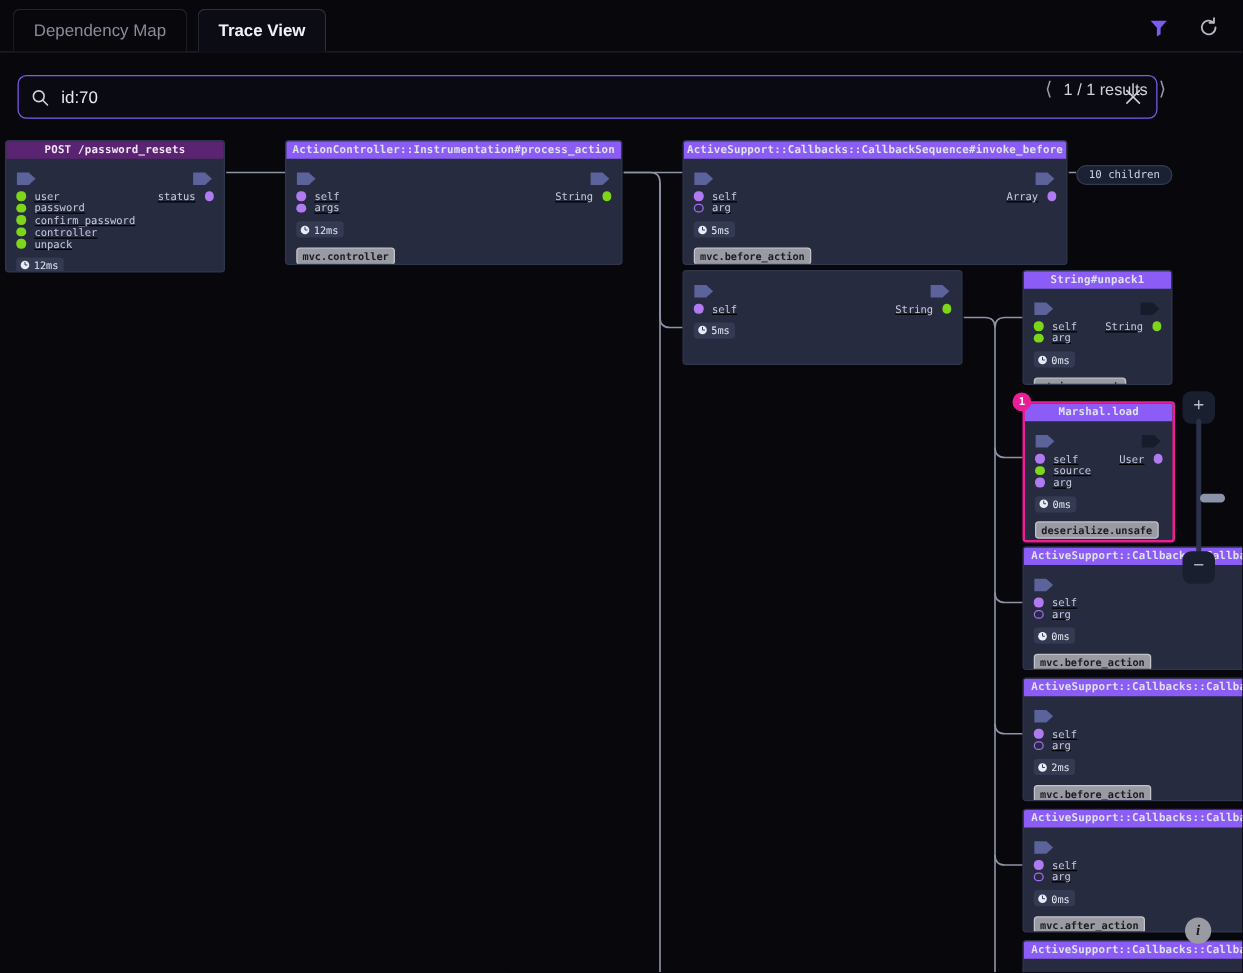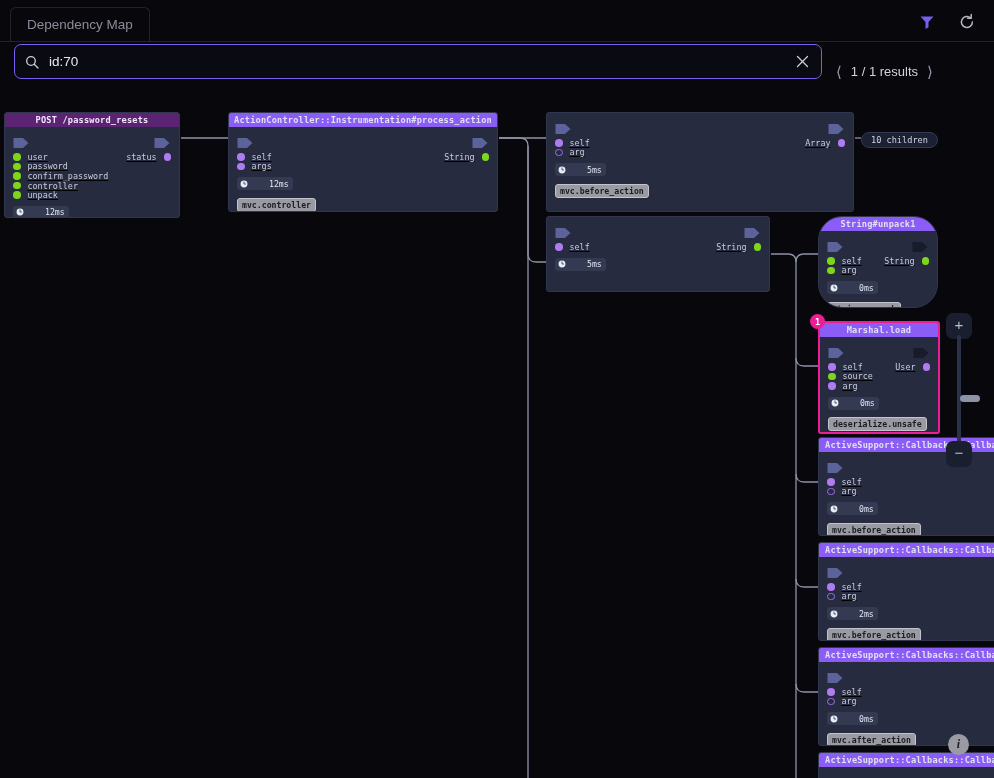--- a/index.html
+++ b/index.html
@@ -39,22 +39,22 @@
   .tab.active::after {
     content: ""; position: absolute; left: 0; right: 0; bottom: -1px; height: 1px;
     background: #0c0c14;
   }
   .tabbar-right {
     margin-left: auto; display: flex; align-items: center; gap: 18px;
     padding: 0 16px 8px 0;
   }
   .icon-btn { width: 22px; height: 22px; display: flex; align-items: center; justify-content: center; }
   .searchbox {
-    position: absolute; left: 14px; top: 44px;
-    width: 808px; height: 35px;
+    position: absolute; left: 14px; top: 60px;
+    width: 912px; height: 35px;
     border: 1.6px solid #7b5cf0; border-radius: 7px;
     background: #0a0a12;
     display: flex; align-items: center; padding: 0 10px;
   }
   .search-ico { width: 14px; height: 14px; margin-right: 10px; flex: none; }
   .search-val { font-size: 13.5px; color: #e9e9f2; font-family: "Liberation Sans", sans-serif; }
   .clear-ico { margin-left: auto; width: 17px; height: 17px; flex: none; }
 
   .results {
     position: absolute; left: 836px; top: 64px;
@@ -89,21 +89,21 @@
   .node-body { padding: 6px 8px 7px 8px; position: relative; }
   .ports-arrows { display: flex; justify-content: space-between; align-items: center; height: 14px; margin-bottom: 5px; }
   .arrow { width: 17px; height: 12px; }
   .prow { display: flex; align-items: center; justify-content: space-between; height: 9.6px; text-decoration: underline; }
   .pleft, .pright { display: flex; align-items: center; gap: 7px; }
   .pright { justify-content: flex-end; }
   .dot { width: 7.5px; height: 7.5px; border-radius: 50%; flex: none; }
   .dot.hollow { background: transparent; border: 1.2px solid #a06ff0; width: 7.5px; height: 7.5px; }
   .plabel { font-size: 8.4px; color: #c8ccdc; white-space: nowrap; }
   .badge-time {
-    display: inline-flex; align-items: center; gap: 21px;
+    display: inline-flex; align-items: center; gap: 3px;
     background: #343a52; border-radius: 3px;
     padding: 1.5px 4px 1.5px 3px; margin-top: 6px;
     font-size: 8.2px; color: #e4e7f2;
   }
   .clock { width: 8px; height: 8px; flex: none; }
   .tag {
     display: inline-block; margin-top: 6px;
     background: #9a9aa2; color: #1b1b23;
     border: 1px solid #c3c3cb; border-radius: 3px;
     padding: 1px 4px; font-size: 8.2px; font-weight: bold;
@@ -142,20 +142,23 @@
   }
 </style>
 </head>
 <body>
 
 <div id="app">
 
   <div class="tabbar">
     <div class="tab first">
       <span>Dependency Map</span>
+    </div>
+    <div class="tab active">
+      <span>Trace View</span>
     </div>
     <div class="tabbar-right">
       <div class="icon-btn">
         <svg width="18" height="18" viewBox="0 0 18 18">
           <path d="M2.5 3.5 h13 l-5 5.6 v5.2 l-3 1.8 v-7 z" fill="#7b5cf0"></path>
         </svg>
       </div>
       <div class="icon-btn">
         <svg width="18" height="18" viewBox="0 0 18 18">
           <path d="M14.4 9a5.5 5.5 0 1 1-1.7-4" fill="none" stroke="#b6b6c6" stroke-width="1.5" stroke-linecap="round"></path>
@@ -289,20 +292,21 @@
               <div class="pright"></div>
             </div><div class="badge-time">
               <svg class="clock" viewBox="0 0 10 10">
                 <circle cx="5" cy="5" r="4.3" fill="#e9ecf7"></circle>
                 <path d="M5 2.3 V5 H7" stroke="#343a52" stroke-width="1" fill="none" stroke-linecap="round"></path>
               </svg>
               <span>12ms</span>
             </div><div><span class="tag">mvc.controller</span></div></div>
         </div>
         <div class="node" style="left: 546px; top: 4px; width: 308px; height: 100px;">
+          <div class="node-hd">ActiveSupport::Callbacks::CallbackSequence#invoke_before</div>
           <div class="node-body"><div class="ports-arrows">
               <span class="arrow"><svg width="17" height="12" viewBox="0 0 17 12">
                   <path d="M0.5 1 H10 L15.5 6 L10 11 H0.5 Z" fill="#5b639a"></path>
                 </svg></span>
               <span class="arrow"><svg width="17" height="12" viewBox="0 0 17 12">
                   <path d="M0.5 1 H10 L15.5 6 L10 11 H0.5 Z" fill="#5b639a"></path>
                 </svg></span>
             </div><div class="prow">
               <div class="pleft">
                 <span class="dot" style="background: rgb(176, 122, 240);"></span>
@@ -344,21 +348,21 @@
                 <span class="dot" style="background: rgb(125, 214, 25);"></span>
               </div>
             </div><div class="badge-time">
               <svg class="clock" viewBox="0 0 10 10">
                 <circle cx="5" cy="5" r="4.3" fill="#e9ecf7"></circle>
                 <path d="M5 2.3 V5 H7" stroke="#343a52" stroke-width="1" fill="none" stroke-linecap="round"></path>
               </svg>
               <span>5ms</span>
             </div></div>
         </div>
-        <div class="node" style="left: 818px; top: 108px; width: 120px; height: 92px; border-radius: 24px;">
+        <div class="node" style="left: 818px; top: 108px; width: 120px; height: 92px;">
           <div class="node-hd">String#unpack1</div>
           <div class="node-body"><div class="ports-arrows">
               <span class="arrow"><svg width="17" height="12" viewBox="0 0 17 12">
                   <path d="M0.5 1 H10 L15.5 6 L10 11 H0.5 Z" fill="#5b639a"></path>
                 </svg></span>
               <span class="arrow"><svg width="17" height="12" viewBox="0 0 17 12">
                   <path d="M0.5 1 H10 L15.5 6 L10 11 H0.5 Z" fill="#171b2a"></path>
                 </svg></span>
             </div><div class="prow">
               <div class="pleft">

